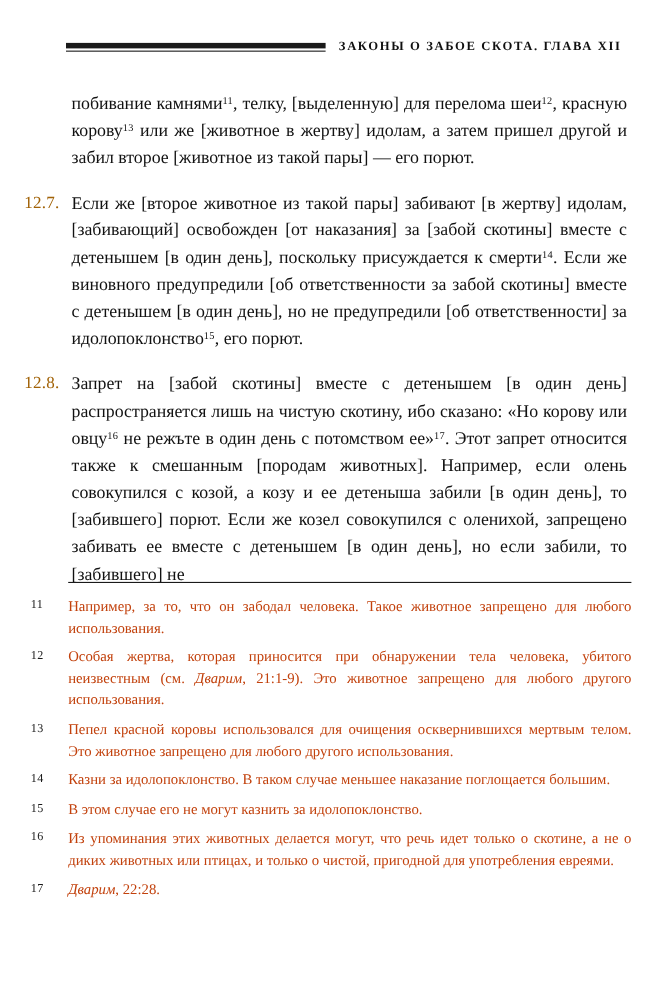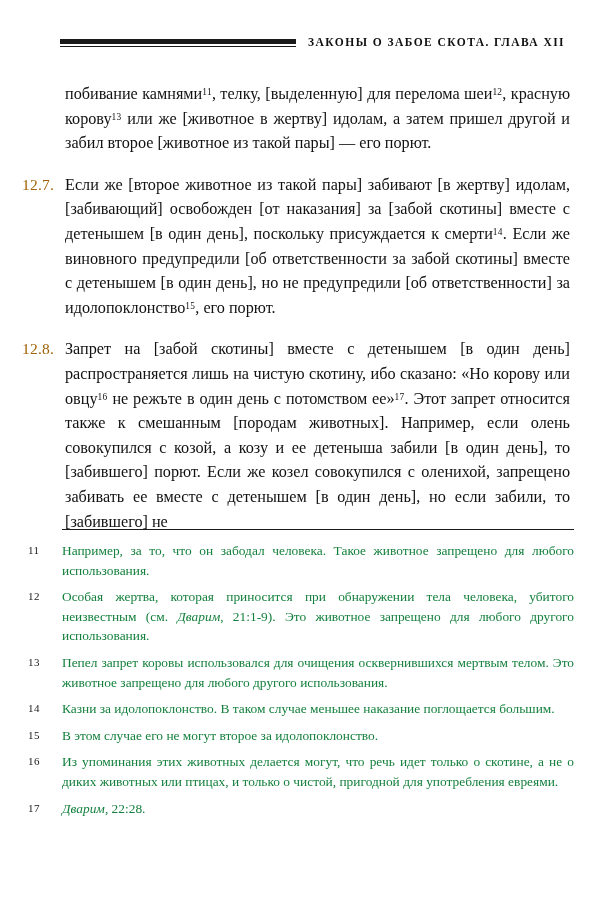--- a/index.html
+++ b/index.html
@@ -127,21 +127,21 @@
     padding-left: 6px;
     box-sizing: border-box;
     color: #181818;
   }
   .fn-text {
     flex: 1 1 auto;
     font-size: 13.4px;
     line-height: 19.6px;
     text-align: justify;
     text-justify: inter-word;
-    color: #15803d;
+    color: #c2410c;
   }
   .fn-text i {
   }
 
   
   .footer {
     position: absolute;
     left: 0;
     right: 0;
     bottom: 26px;
@@ -198,29 +198,29 @@
         <div class="fn-item">
           <div class="fn-num">11</div>
           <div class="fn-text">Например, за то, что он забодал человека. Такое животное запрещено для любого использования.</div>
         </div>
         <div class="fn-item">
           <div class="fn-num">12</div>
           <div class="fn-text">Особая жертва, которая приносится при обнаружении тела человека, уби­того неизвестным (см. <i>Дварим</i>, 21:1-9). Это животное запрещено для любого другого использования.</div>
         </div>
         <div class="fn-item">
           <div class="fn-num">13</div>
-          <div class="fn-text">Пепел запрет коровы использовался для очищения осквернившихся мерт­вым телом. Это животное запрещено для любого другого использования.</div>
+          <div class="fn-text">Пепел красной коровы использовался для очищения осквернившихся мерт­вым телом. Это животное запрещено для любого другого использования.</div>
         </div>
         <div class="fn-item">
           <div class="fn-num">14</div>
           <div class="fn-text">Казни за идолопоклонство. В таком случае меньшее наказание поглощается большим.</div>
         </div>
         <div class="fn-item">
           <div class="fn-num">15</div>
-          <div class="fn-text">В этом случае его не могут второе за идолопоклонство.</div>
+          <div class="fn-text">В этом случае его не могут казнить за идолопоклонство.</div>
         </div>
         <div class="fn-item">
           <div class="fn-num">16</div>
           <div class="fn-text">Из упоминания этих животных делается могут, что речь идет только о ско­тине, а не о диких животных или птицах, и только о чистой, пригодной для употребления евреями.</div>
         </div>
         <div class="fn-item">
           <div class="fn-num">17</div>
           <div class="fn-text"><i>Дварим</i>, 22:28.</div>
         </div>
       </div>

